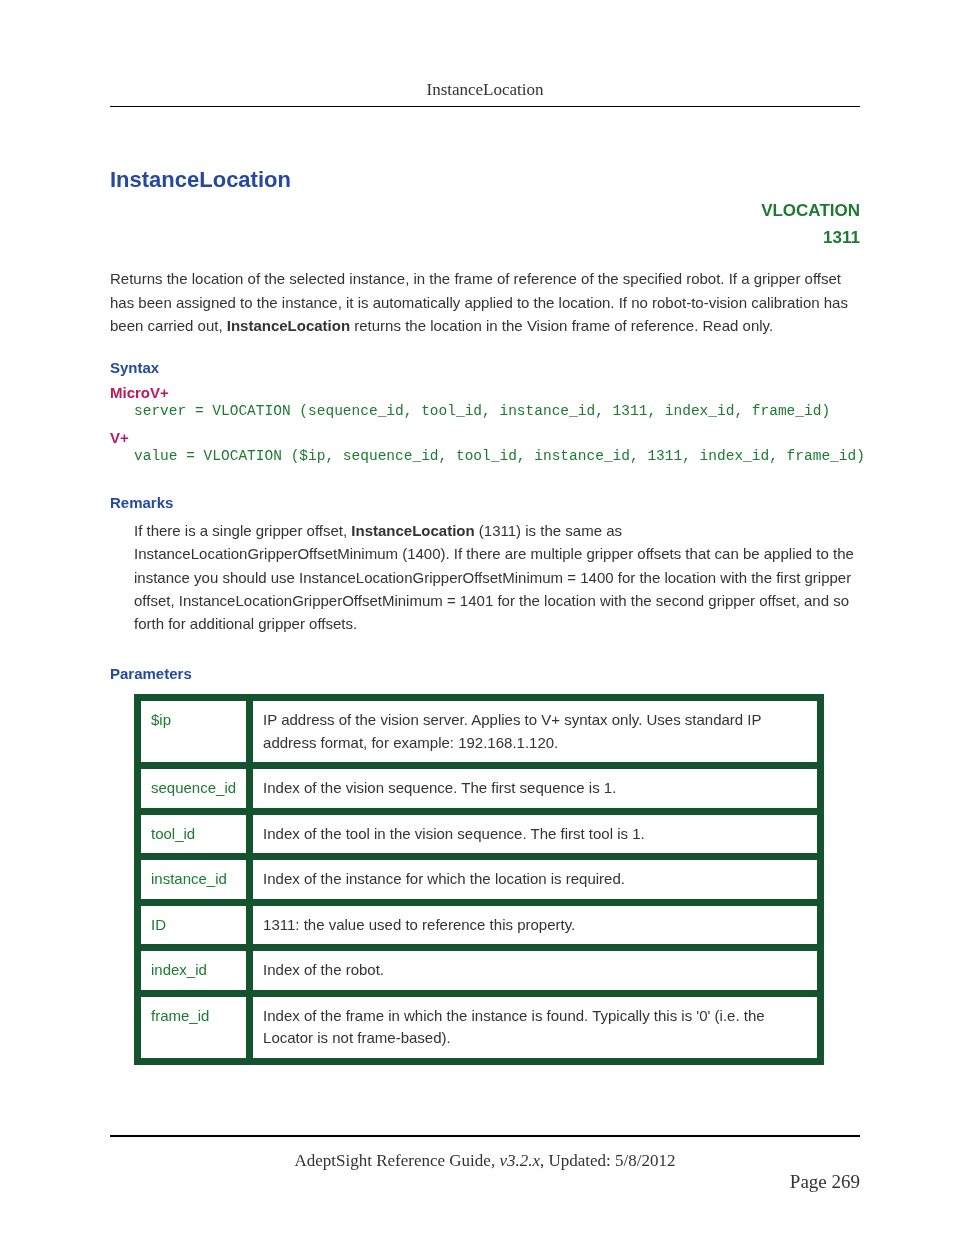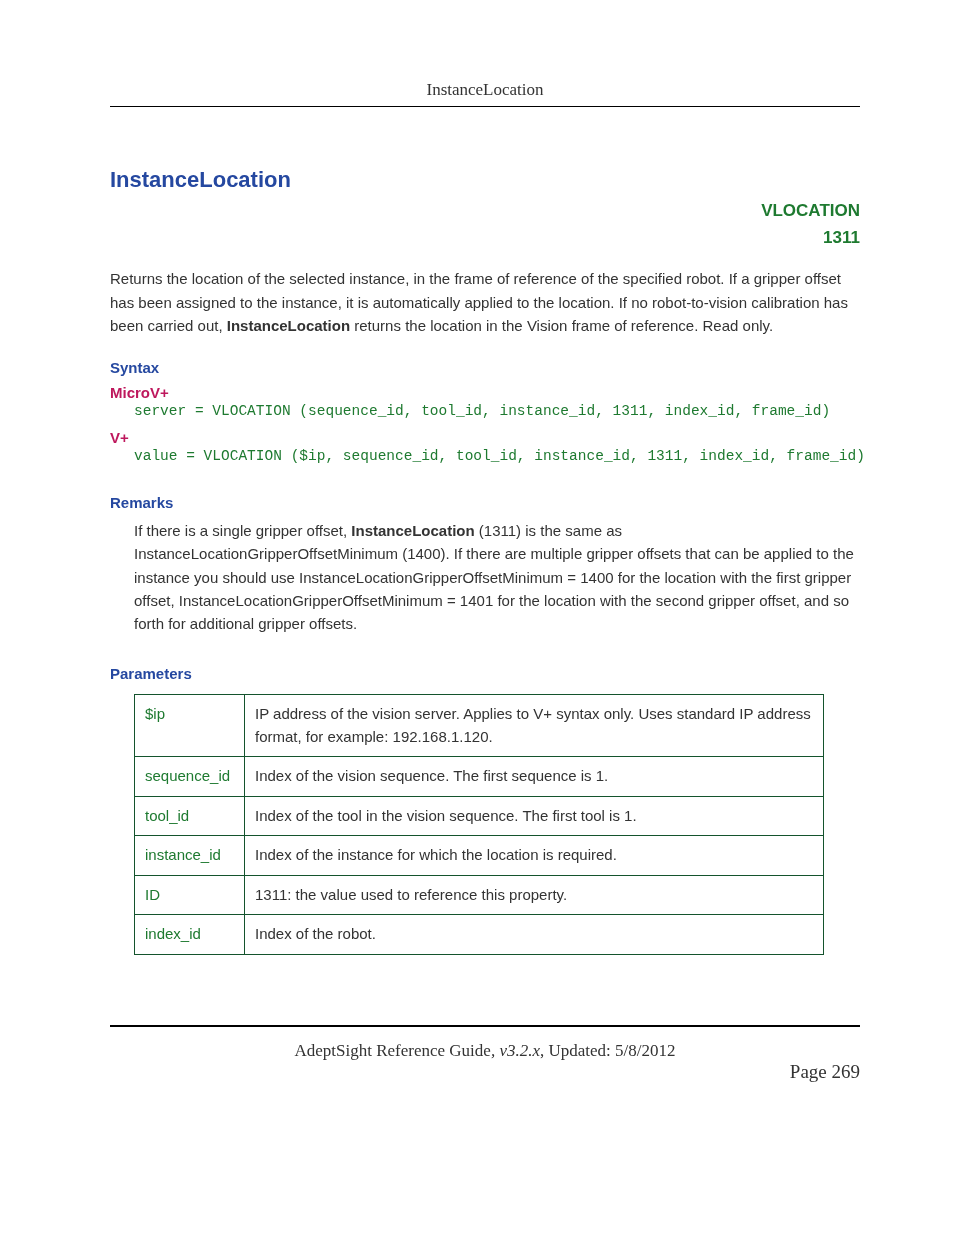--- a/index.html
+++ b/index.html
@@ -74,21 +74,21 @@
   }
   .remarks-body b { font-weight: bold; }
   .params-table {
     border-collapse: collapse;
     width: 92%;
     margin-left: 24px;
     margin-top: 12px;
     font-size: 15px;
   }
   .params-table td {
-    border: 1px solid #14532d;
+    border: 7px solid #14532d;
     padding: 8px 10px;
     vertical-align: top;
     line-height: 1.5;
     margin-left: 28px;
   }
   .params-table td.param-name {
     color: #1e7a30;
     width: 110px;
     white-space: nowrap;
   }
@@ -164,20 +164,24 @@
           <td>Index of the instance for which the location is required.</td>
         </tr>
         <tr>
           <td class="param-name">ID</td>
           <td>1311: the value used to reference this property.</td>
         </tr>
         <tr>
           <td class="param-name">index_id</td>
           <td>Index of the robot.</td>
         </tr>
+        <tr>
+          <td class="param-name">frame_id</td>
+          <td>Index of the frame in which the instance is found. Typically this is '0' (i.e. the Locator is not frame-based).</td>
+        </tr>
       </tbody>
   </table>
 
   <hr class="footer-rule">
   <div class="footer-line">
     <span>AdeptSight Reference Guide</span><span class="italic">, v3.2.x</span><span>, Updated: 5/8/2012</span>
   </div>
   <div class="page-num">Page 269</div>
 
 </div>

